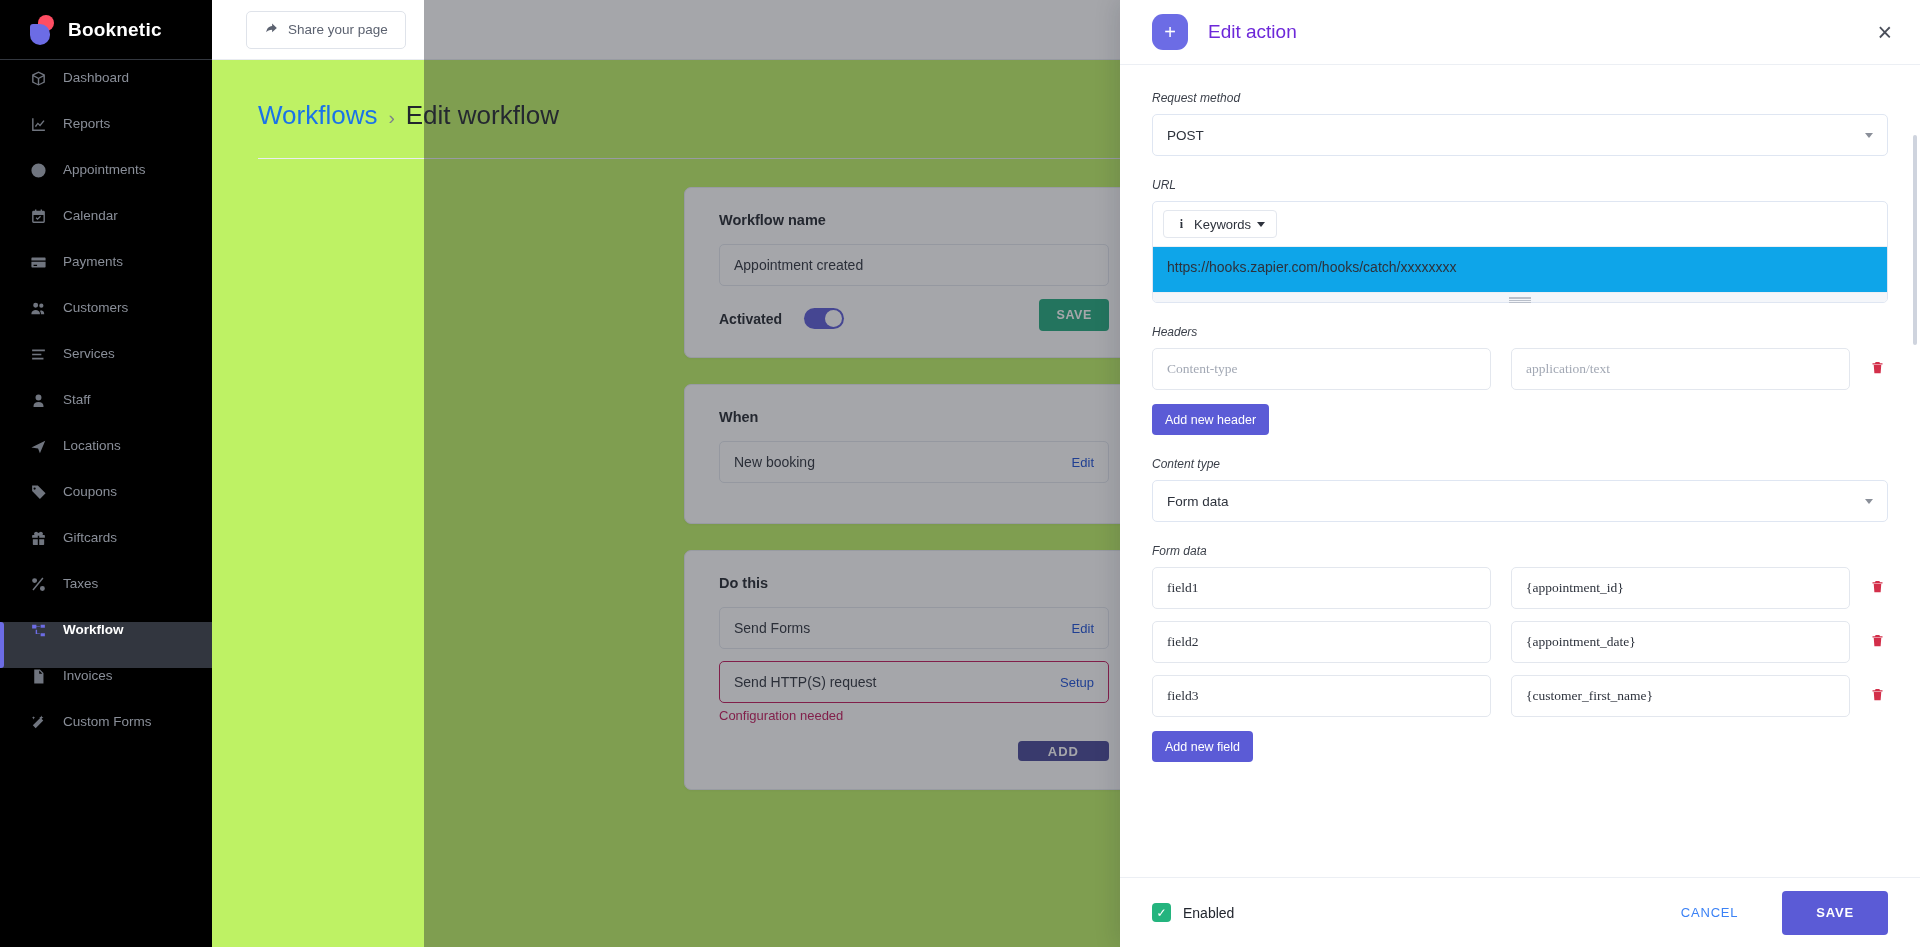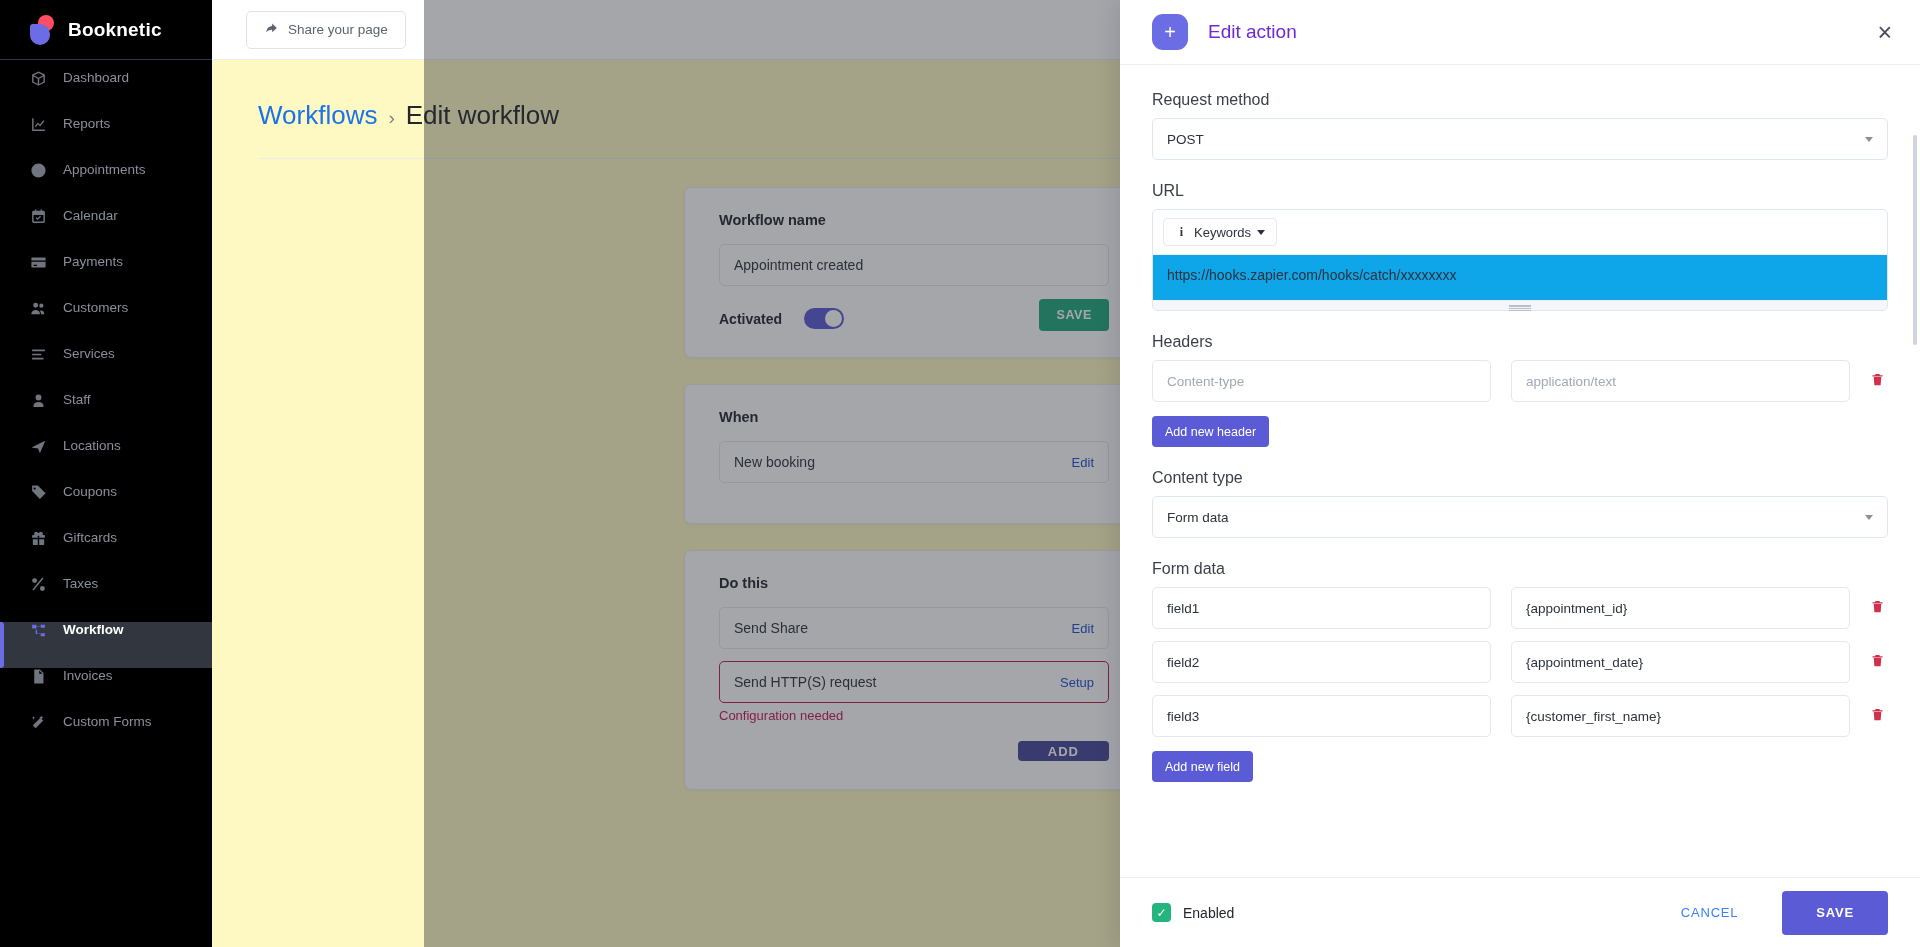--- a/index.html
+++ b/index.html
@@ -45,21 +45,21 @@
   .nav-item .ic { width: 17px; height: 17px; flex: 0 0 17px; display: flex; align-items: center; justify-content: center; }
   .nav-item .ic svg { width: 17px; height: 17px; fill: #70757f; }
   .nav-item.active { background: #32363f; color: #ffffff; font-weight: 600; }
   .nav-item.active::before {
     content: ""; position: absolute; left: 0; top: 0; bottom: 0;
     width: 4px; background: #6c6ce5; border-radius: 0 3px 3px 0;
   }
   .nav-item.active .ic svg { fill: #6c6ce5; }
 
   
-  .main { flex: 1; height: 947px; position: relative; background: #fef9c3; }
+  .main { flex: 1; height: 947px; position: relative; background: #bef264; }
   .topbar {
     height: 60px; background: #ffffff; display: flex; align-items: center;
     padding-left: 34px; border-bottom: 1px solid #e9ecf1;
   }
   .share-btn {
     display: flex; align-items: center; gap: 9px;
     height: 38px; padding: 0 17px;
     border: 1px solid #dfe3ea; border-radius: 5px;
     color: #5c6270; font-size: 13.5px; background: #fff; cursor: pointer;
   }
@@ -141,21 +141,21 @@
   }
   .plus-badge {
     width: 36px; height: 36px; border-radius: 11px; background: #6c6ce5;
     color: #fff; font-size: 20px; display: flex; align-items: center;
     justify-content: center; flex: 0 0 36px; font-weight: 400; line-height: 1;
   }
   .modal-title { margin-left: 20px; font-size: 19px; color: #6d28d9; flex: 1; }
   .close-x { font-size: 25px; color: #4a4f5a; cursor: pointer; line-height: 1; padding: 0 6px; }
 
   .modal-body { flex: 1; overflow: hidden; padding: 26px 32px 0 32px; position: relative; }
-  .m-label { font-size: 16px; color: #3a3f49; margin-bottom: 9px; }
+  .m-label { font-size: 12px; color: #3a3f49; margin-bottom: 9px; font-style: italic; }
   .m-block { margin-bottom: 22px; }
   .m-select {
     height: 42px; border: 1px solid #dfe6f2; border-radius: 5px;
     display: flex; align-items: center; padding: 0 14px;
     font-size: 13.5px; color: #2d323c; position: relative; background: #fff;
     cursor: pointer;
   }
   .m-select .caret {
     position: absolute; right: 14px; width: 0; height: 0;
     border-left: 4px solid transparent; border-right: 4px solid transparent;
@@ -184,21 +184,21 @@
     background: #0ea5e9;
   }
   .url-grip {
     height: 10px; background: #f4f6fa; border-top: 1px solid #eceff4;
     display: flex; align-items: center; justify-content: center; gap: 0;
     border-radius: 0 0 4px 4px;
   }
   .url-grip span { display: block; width: 22px; height: 1px; background: #b9bfca; margin: 1px 0; }
   .grip-lines { display: flex; flex-direction: column; }
 
-  .pair-row { display: flex; gap: 20px; align-items: center; margin-bottom: 12px; }
+  .pair-row { display: flex; gap: 20px; align-items: center; margin-bottom: 12px; font-family: Liberation Serif, serif; }
   .pair-in {
     flex: 1; height: 42px; border: 1px solid #e3e7ee; border-radius: 5px;
     display: flex; align-items: center; padding: 0 14px; font-size: 13.5px;
     color: #2d323c; background: #fff;
   }
   .pair-in.ph { color: #a2a8b4; }
   .trash { width: 18px; flex: 0 0 18px; cursor: pointer; }
   .trash svg { width: 15px; height: 17px; fill: #d32f4a; }
 
   .add-sm {
@@ -406,21 +406,21 @@
           <div class="action-row">
             <span class="nm">New booking</span>
             <span class="lnk">Edit</span>
           </div>
         </div>
 
         <div class="card">
           <div class="card-title">Do this</div>
 
           <div class="action-row">
-            <span class="nm">Send Share</span>
+            <span class="nm">Send Forms</span>
             <span class="lnk">Edit</span>
             <span class="del-x">×</span>
           </div>
 
           <div class="action-row err">
             <span class="nm">Send HTTP(S) request</span>
             <span class="lnk">Setup</span>
             <span class="del-x">×</span>
           </div>
           <div class="err-text">Configuration needed</div>

